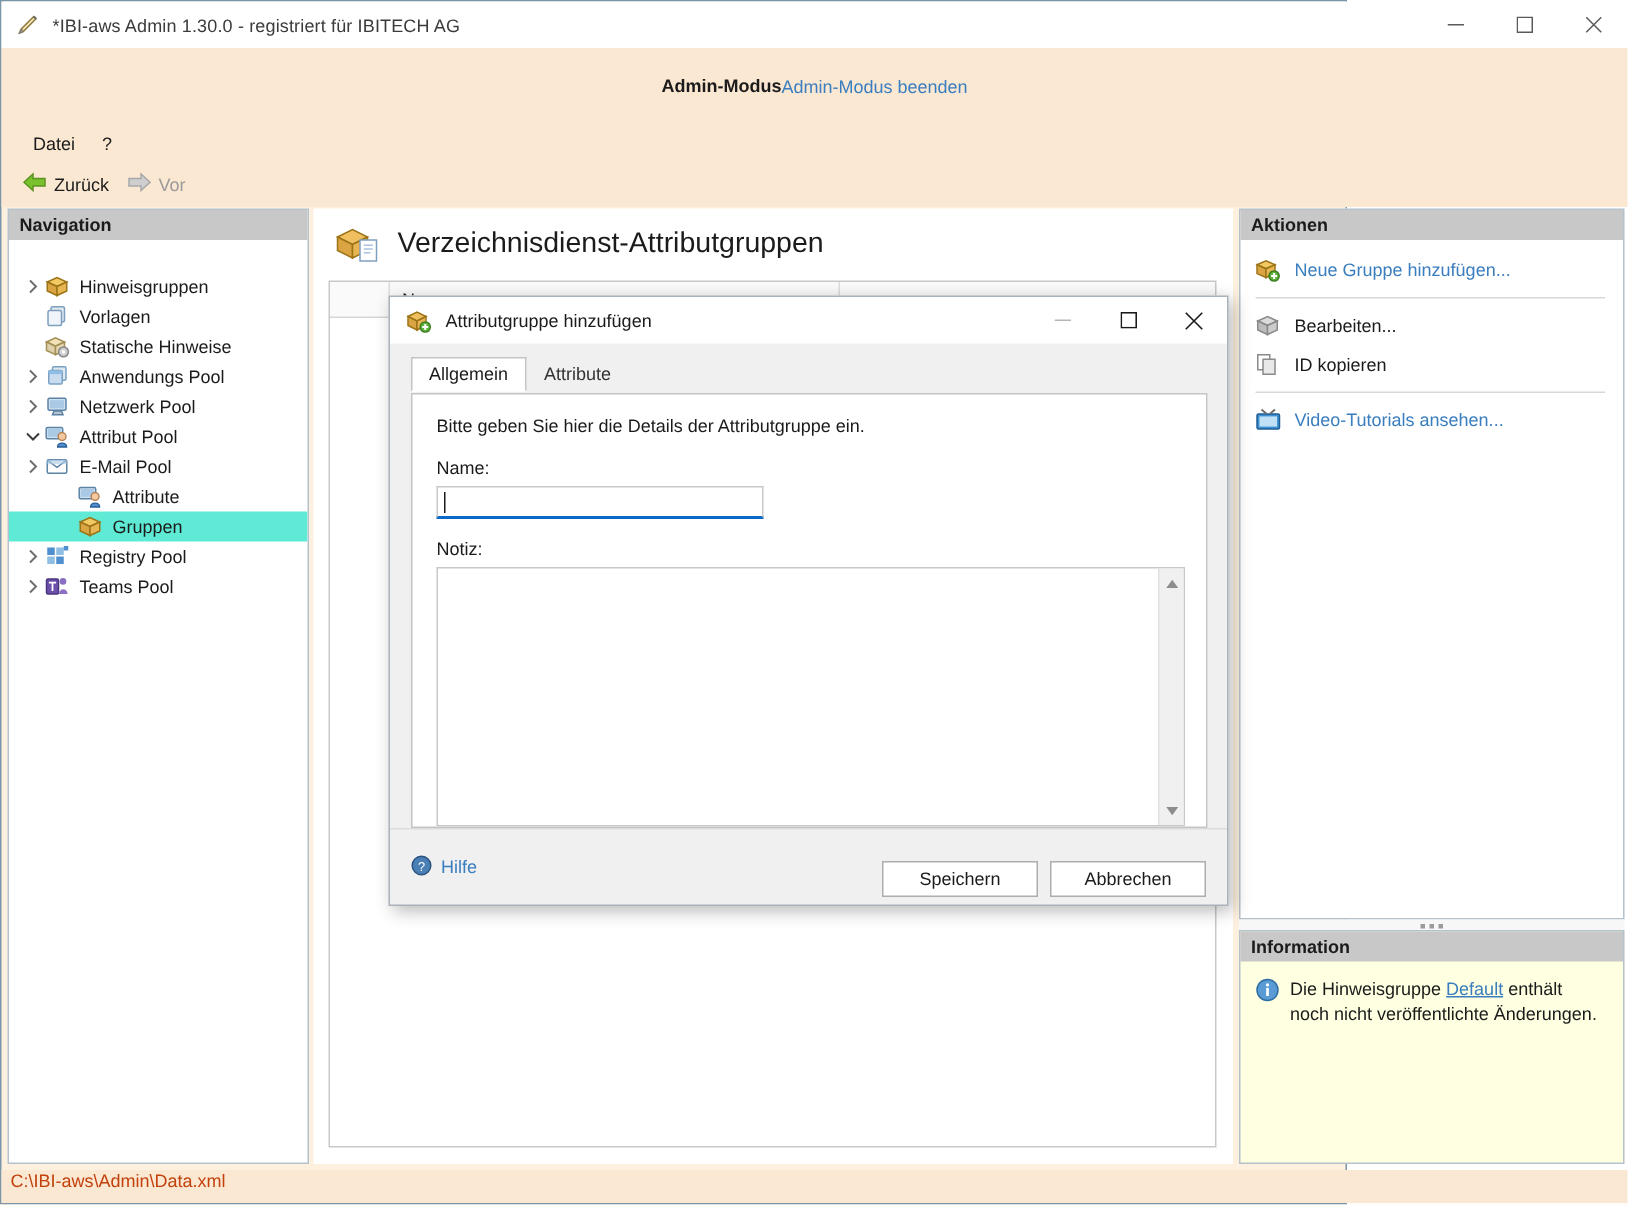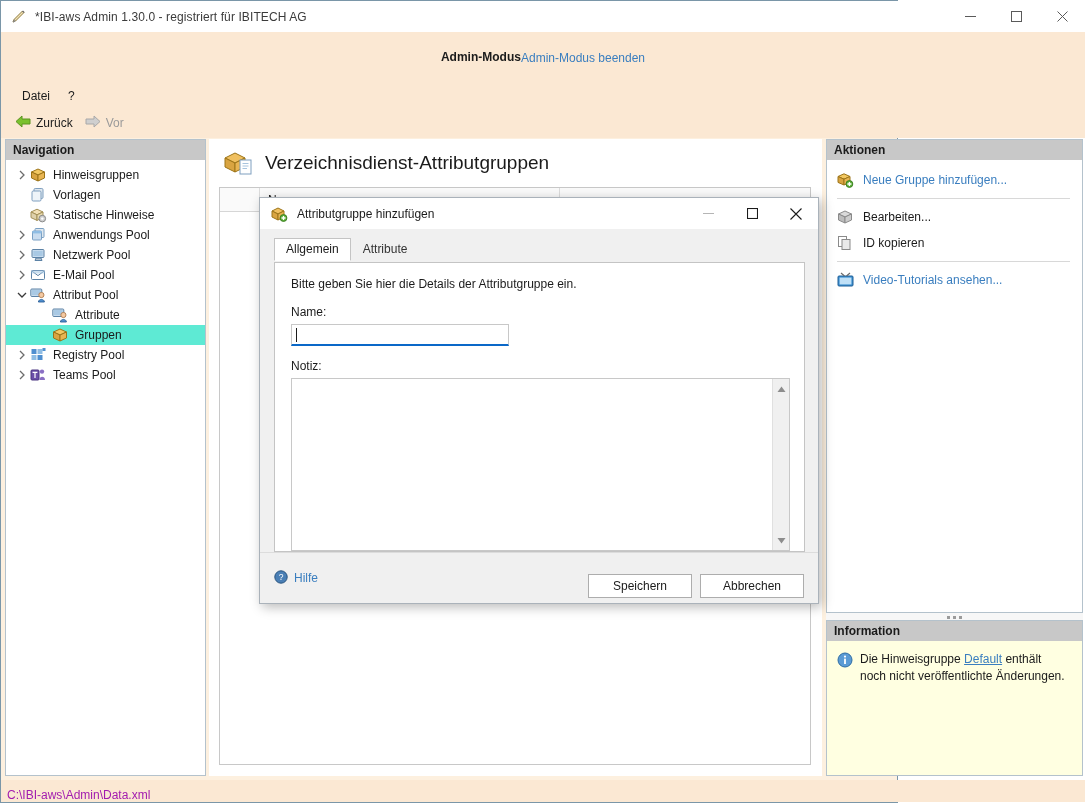--- a/index.html
+++ b/index.html
@@ -95,21 +95,21 @@
     border: 1px solid #b4c2cc;
     display: flex; flex-direction: column;
   }
   .panel-header {
     height: 20px; background: #c8c8c8;
     display: flex; align-items: center;
     padding-left: 7px;
     font-size: 12px; font-weight: bold; color: #1b1b1b;
     flex: 0 0 auto;
   }
-  .nav-tree { padding-top: 5px; flex: 1 1 auto; overflow: hidden; }
+  .nav-tree { padding-top: 21px; flex: 1 1 auto; overflow: hidden; }
   .tree-row {
     height: 20px; display: flex; align-items: center;
     font-size: 12px; color: #1b1b1b;
     cursor: default; padding-right: 4px;
   }
   .tree-row.selected { background: #5eead4; }
   .chev {
     width: 16px; flex: 0 0 16px;
     display: flex; align-items: center; justify-content: center;
     color: #6d6d6d;
@@ -200,23 +200,23 @@
     font-size: 12px; line-height: 17px; color: #1b1b1b;
   }
   .info-icon { width: 16px; height: 16px; flex: 0 0 16px; margin-top: 1px; }
   .info-text a { color: #3a7ebf; text-decoration: underline; }
 
   
   .statusbar {
     position: absolute; left: 0; bottom: 0;
     width: 1084px; height: 22px;
     background: #fbe8d3;
-    display: flex; align-items: flex-end;
+    display: flex; align-items: flex-start;
     padding-left: 6px;
-    font-size: 12px; color: #a21caf;
+    font-size: 12px; color: #c2410c;
   }
 
   
   .dialog {
     position: absolute; left: 258px; top: 196px;
     width: 560px; height: 407px;
     background: #f0f0f0;
     border: 1px solid #aab2ba;
     box-shadow: 3px 3px 11px rgba(0,0,0,.28);
   }
@@ -432,44 +432,44 @@
           </span>
           <span class="tree-icon"><svg width="17" height="16" viewBox="0 0 17 16">
               <rect x="2" y="2.5" width="12" height="8" rx="1" fill="#cfe0ef" stroke="#5c82a6" stroke-width="1"></rect>
               <rect x="3.3" y="3.8" width="9.4" height="5.4" fill="#a9c9e4"></rect>
               <path d="M6 11 H11 L12 13.5 H5 Z" fill="#b7c4d0" stroke="#5c82a6" stroke-width="1"></path>
             </svg></span>
           <span class="tree-label">Netzwerk Pool</span>
         </div>
         <div class="tree-row" style="padding-left: 8px;">
           <span class="chev">
-            <svg width="8" height="10" viewBox="0 0 8 10">
-              <path d="M2 1 L6 5 L2 9" fill="none" stroke="#6d6d6d" stroke-width="1.3"></path>
-            </svg>
-          </span>
-          <span class="tree-icon"><svg width="17" height="16" viewBox="0 0 17 16">
-              <rect x="1.5" y="3.5" width="13" height="9" rx="1" fill="#ffffff" stroke="#5c82a6" stroke-width="1"></rect>
-              <path d="M1.8 4 L8 8.6 L14.2 4" fill="none" stroke="#5c82a6" stroke-width="1"></path>
-              <rect x="1.5" y="3.5" width="13" height="3" fill="#a9c9e4" opacity=".6"></rect>
-            </svg></span>
-          <span class="tree-label">E-Mail Pool</span>
-        </div>
-        <div class="tree-row" style="padding-left: 8px;">
-          <span class="chev">
             <svg width="10" height="8" viewBox="0 0 10 8">
               <path d="M1 2 L5 6 L9 2" fill="none" stroke="#3b3b3b" stroke-width="1.3"></path>
             </svg>
           </span>
           <span class="tree-icon"><svg width="17" height="16" viewBox="0 0 17 16">
               <rect x="0.8" y="2" width="11" height="7.5" rx="1" fill="#cfe0ef" stroke="#5c82a6" stroke-width="1"></rect>
               <rect x="1.9" y="3" width="8.8" height="5.2" fill="#a9c9e4"></rect>
               <circle cx="11.4" cy="8" r="2.6" fill="#f4c9a2" stroke="#b07c4d" stroke-width=".9"></circle>
               <path d="M8.4 15 C8.4 11.6 14.4 11.6 14.4 15 Z" fill="#4f8fd0" stroke="#2a5f96" stroke-width=".9"></path>
             </svg></span>
           <span class="tree-label">Attribut Pool</span>
+        </div>
+        <div class="tree-row" style="padding-left: 8px;">
+          <span class="chev">
+            <svg width="8" height="10" viewBox="0 0 8 10">
+              <path d="M2 1 L6 5 L2 9" fill="none" stroke="#6d6d6d" stroke-width="1.3"></path>
+            </svg>
+          </span>
+          <span class="tree-icon"><svg width="17" height="16" viewBox="0 0 17 16">
+              <rect x="1.5" y="3.5" width="13" height="9" rx="1" fill="#ffffff" stroke="#5c82a6" stroke-width="1"></rect>
+              <path d="M1.8 4 L8 8.6 L14.2 4" fill="none" stroke="#5c82a6" stroke-width="1"></path>
+              <rect x="1.5" y="3.5" width="13" height="3" fill="#a9c9e4" opacity=".6"></rect>
+            </svg></span>
+          <span class="tree-label">E-Mail Pool</span>
         </div>
         <div class="tree-row" style="padding-left: 30px;">
           <span class="chev"></span>
           <span class="tree-icon"><svg width="17" height="16" viewBox="0 0 17 16">
               <rect x="0.8" y="2" width="11" height="7.5" rx="1" fill="#cfe0ef" stroke="#5c82a6" stroke-width="1"></rect>
               <rect x="1.9" y="3" width="8.8" height="5.2" fill="#a9c9e4"></rect>
               <circle cx="11.4" cy="8" r="2.6" fill="#f4c9a2" stroke="#b07c4d" stroke-width=".9"></circle>
               <path d="M8.4 15 C8.4 11.6 14.4 11.6 14.4 15 Z" fill="#4f8fd0" stroke="#2a5f96" stroke-width=".9"></path>
             </svg></span>
           <span class="tree-label">Attribute</span>

